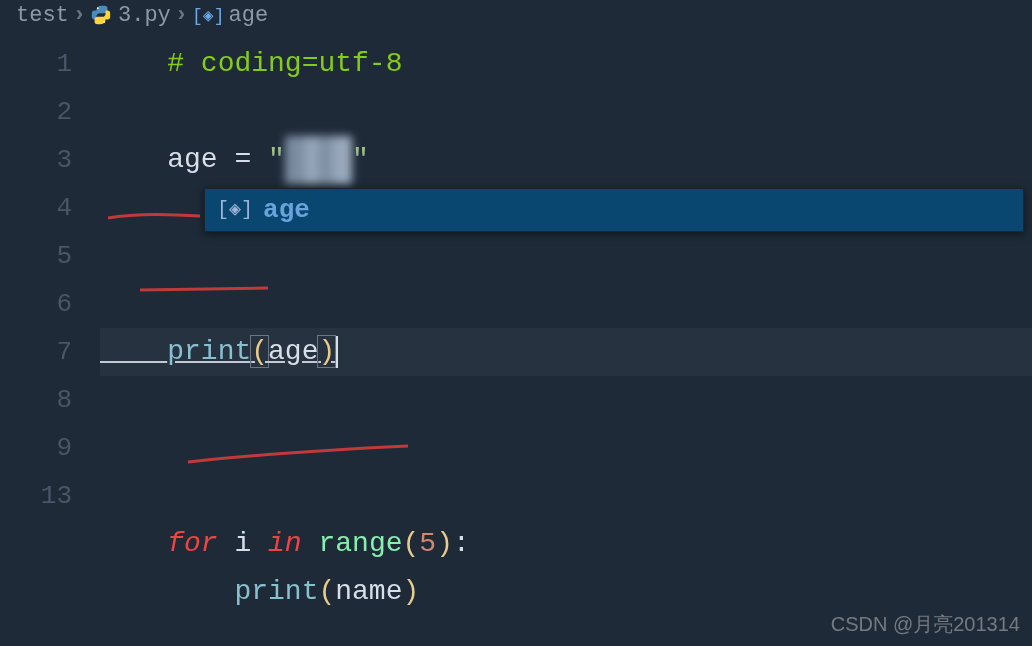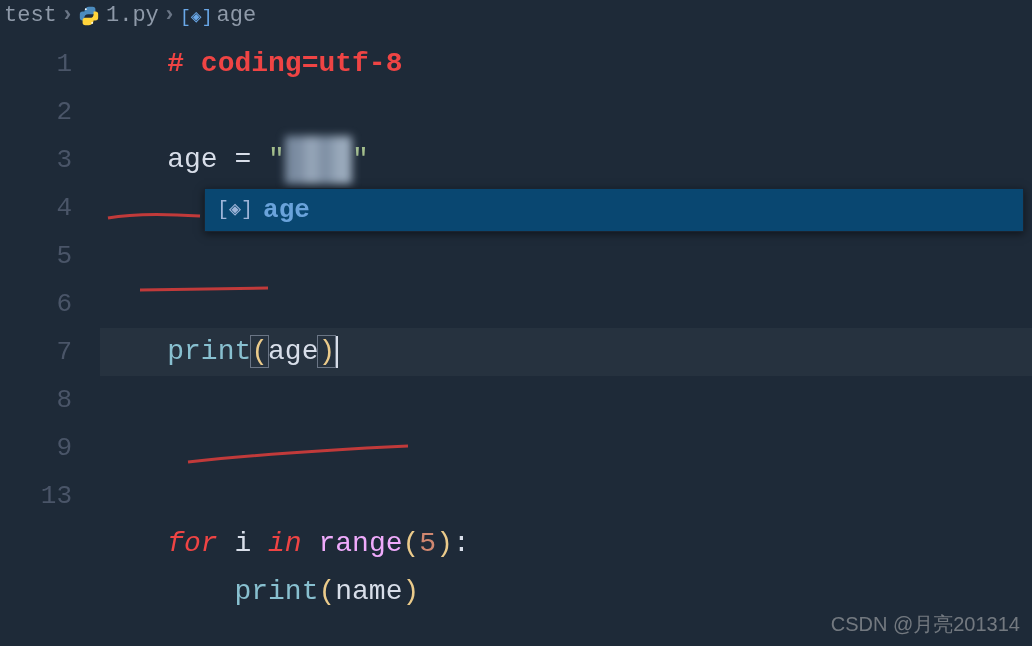--- a/index.html
+++ b/index.html
@@ -12,22 +12,22 @@
       height: 646px;
       background: #1e2a38;
       font-family: 'Consolas', 'Courier New', monospace;
       font-size: 28px;
       color: #c4c9d4;
       overflow: hidden;
       position: relative;
     }
     .breadcrumb {
       display: flex;
-      align-items: flex-end;
-      padding: 2px 4px;
+      align-items: center;
+      padding: 2px 16px;
       font-size: 22px;
       color: #8e99a8;
       background: #1e2a38;
       height: 30px;
     }
     .breadcrumb-item {
       display: flex;
       align-items: center;
     }
     .breadcrumb-sep {
@@ -69,28 +69,29 @@
       position: relative;
     }
     .code-line {
       height: 48px;
       line-height: 48px;
       white-space: pre;
       position: relative;
     }
     .current-line {
       background: #26323f;
-    }
-    .comment { color: #ef4444; font-weight: bold; }
+      text-decoration: underline;
+    }
+    .comment { color: #84cc16; }
     .variable { color: #d8dee9; }
     .operator { color: #d8dee9; }
     .string { color: #a3be8c; }
     .function { color: #88c0d0; }
     .keyword { color: #ef4444; font-style: italic; }
-    .builtin { color: #f0abfc; }
+    .builtin { color: #86efac; }
     .number { color: #d08770; }
     .paren { color: #ebcb8b; }
     .bracket-highlight {
       border: 1px solid #6a7585;
       padding: 0;
       margin: -1px;
     }
     .cursor {
       display: inline-block;
       width: 2px;
@@ -166,21 +167,21 @@
 <div class="breadcrumb">
   <span class="breadcrumb-item">test</span>
   <span class="breadcrumb-sep">›</span>
   <span class="breadcrumb-item">
     <svg class="python-icon" viewBox="0 0 24 24">
       <path fill="#4B8BBE" d="M12 2a5 5 0 00-5 5v1h5V7H5a3 3 0 00-3 3v4a3 3 0 003 3h2v-3a4 4 0 014-4h5a3 3 0 003-3V5a3 3 0 00-3-3h-4z"></path>
       <circle fill="#fff" cx="8.5" cy="4.5" r="1"></circle>
       <path fill="#FFD43B" d="M12 22a5 5 0 005-5v-1h-5v1h7a3 3 0 003-3v-4a3 3 0 00-3-3h-2v3a4 4 0 01-4 4H8a3 3 0 00-3 3v2a3 3 0 003 3h4z"></path>
       <circle fill="#fff" cx="15.5" cy="19.5" r="1"></circle>
     </svg>
-    <span>1.py</span>
+    <span>3.py</span>
   </span>
   <span class="breadcrumb-sep">›</span>
   <span class="breadcrumb-item">
     <span class="var-icon">[◈]</span>
     <span>age</span>
   </span>
 </div>
 
 <div class="editor">
   <div class="gutter">

